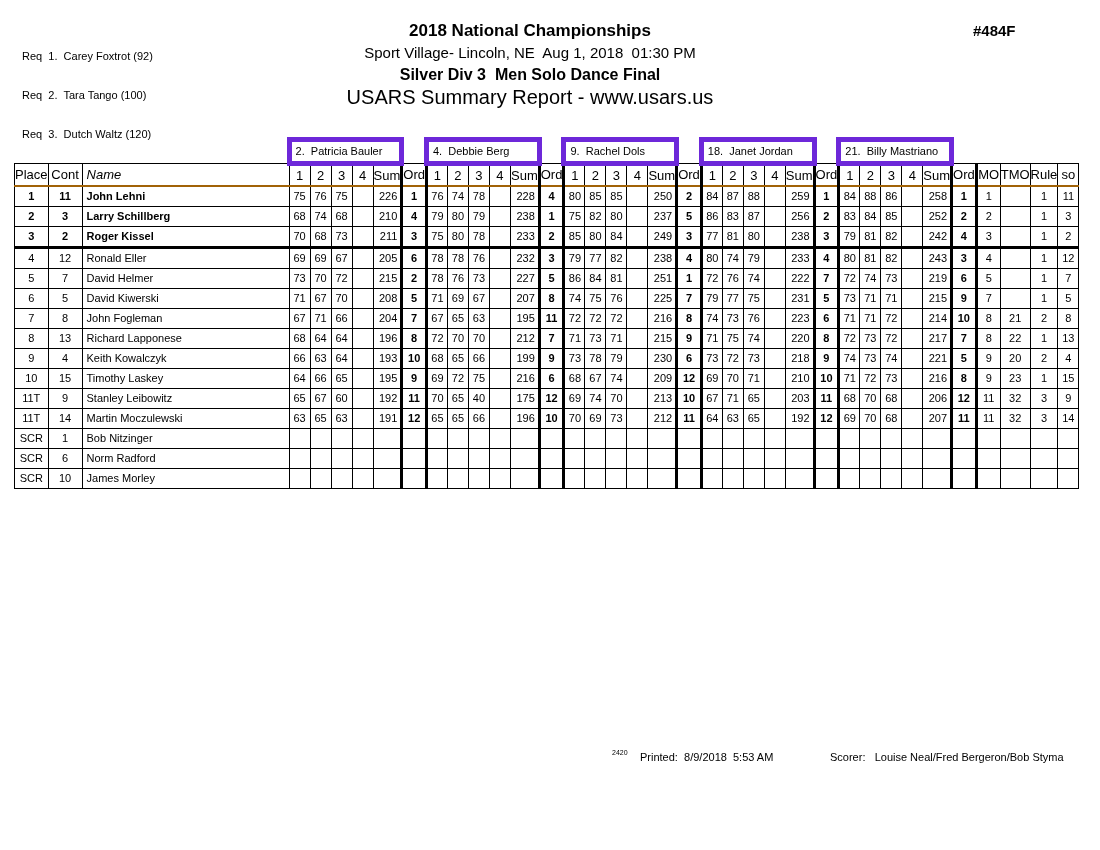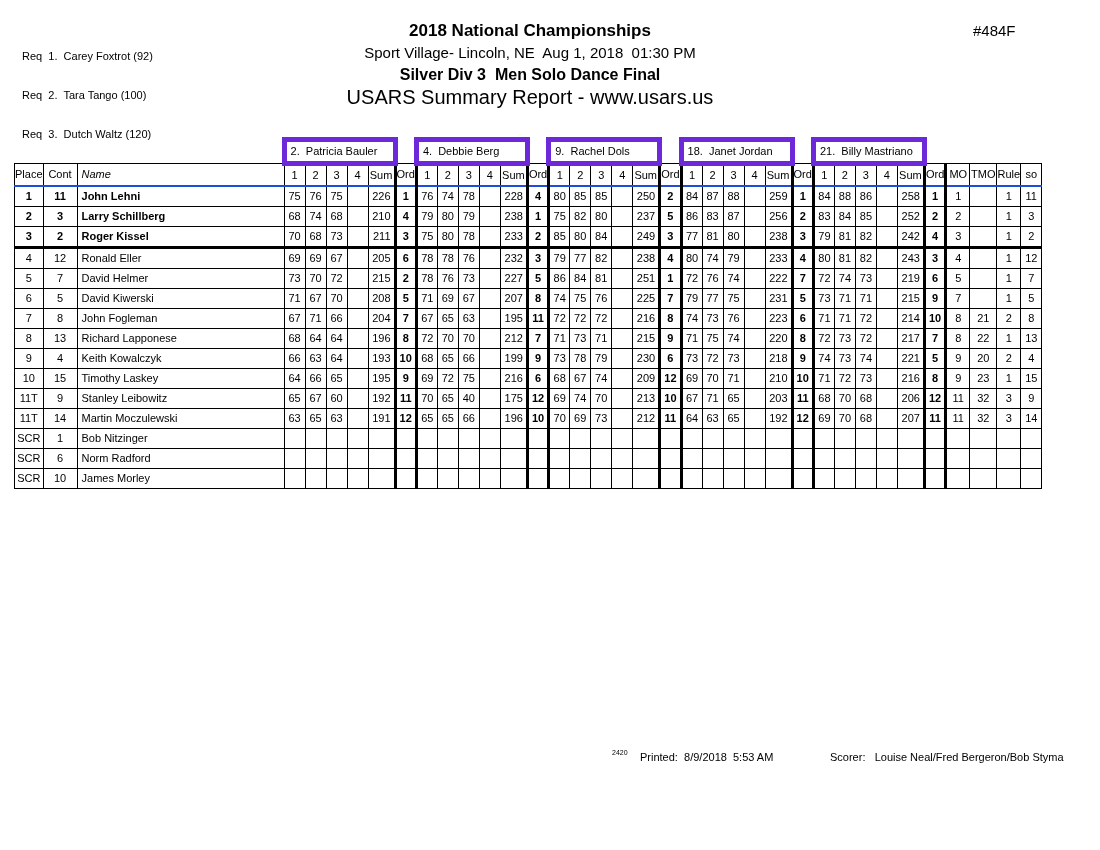--- a/index.html
+++ b/index.html
@@ -7,29 +7,29 @@
     position:relative;width:1100px;height:850px;background:#ffffff;
     font-family:"Liberation Sans","DejaVu Sans",sans-serif;color:#000;
     overflow:hidden;
   }
   .req-block{position:absolute;left:22px;top:24px;font-size:11px;line-height:13px;white-space:pre;}
   .titles{position:absolute;left:0;top:20px;width:1060px;text-align:center;}
   .t1{font-size:17px;font-weight:bold;line-height:22px;white-space:pre;}
   .t2{font-size:15px;line-height:21px;white-space:pre;}
   .t3{font-size:16px;font-weight:bold;line-height:24px;white-space:pre;}
   .t4{font-size:20px;line-height:21px;white-space:pre;}
-  .docnum{position:absolute;left:973px;top:22px;font-size:15px;font-weight:normal;}
+  .docnum{position:absolute;left:973px;top:22px;font-size:15px;font-weight:bold;}
 
   table#results{position:absolute;left:14px;top:137px;border-collapse:collapse;table-layout:fixed;font-size:11px;}
   #results td,#results th{border:1px solid #000;height:19px;padding:0 1px;font-weight:normal;
     overflow:hidden;white-space:nowrap;line-height:17px;}
   #results tr.jrow{height:20px;}
   #results tr.jrow .nb{border:none;}
   #results tr.jrow th.jbox{border:5px solid #6d28d9;text-align:left;padding-left:4px;white-space:pre;font-weight:normal;font-size:11px;}
-  #results tr.hrow th{border-bottom:2px solid #1d4ed8;text-align:center;font-size:11px;padding:0;margin-left:48px;}
+  #results tr.hrow th{border-bottom:2px solid #a16207;text-align:center;font-size:13px;padding:0;margin-left:48px;}
   #results tr.hrow th.lh{text-align:left;padding-left:4px;font-style:italic;}
   #results td.c{text-align:center;}
   #results td.r{text-align:right;padding-right:3px;}
   #results td.name{text-align:left;padding-left:4px;}
   #results td.ord,#results th.ord{border-left:3px solid #000;border-right:3px solid #000;text-align:center;}
   #results td.b{font-weight:bold;}
   #results tr.thick td{border-bottom:3px solid #000;}
 
   .footer-code{position:absolute;left:612px;top:749px;font-size:7px;}
   .footer-printed{position:absolute;left:640px;top:751px;font-size:11px;white-space:pre;}

